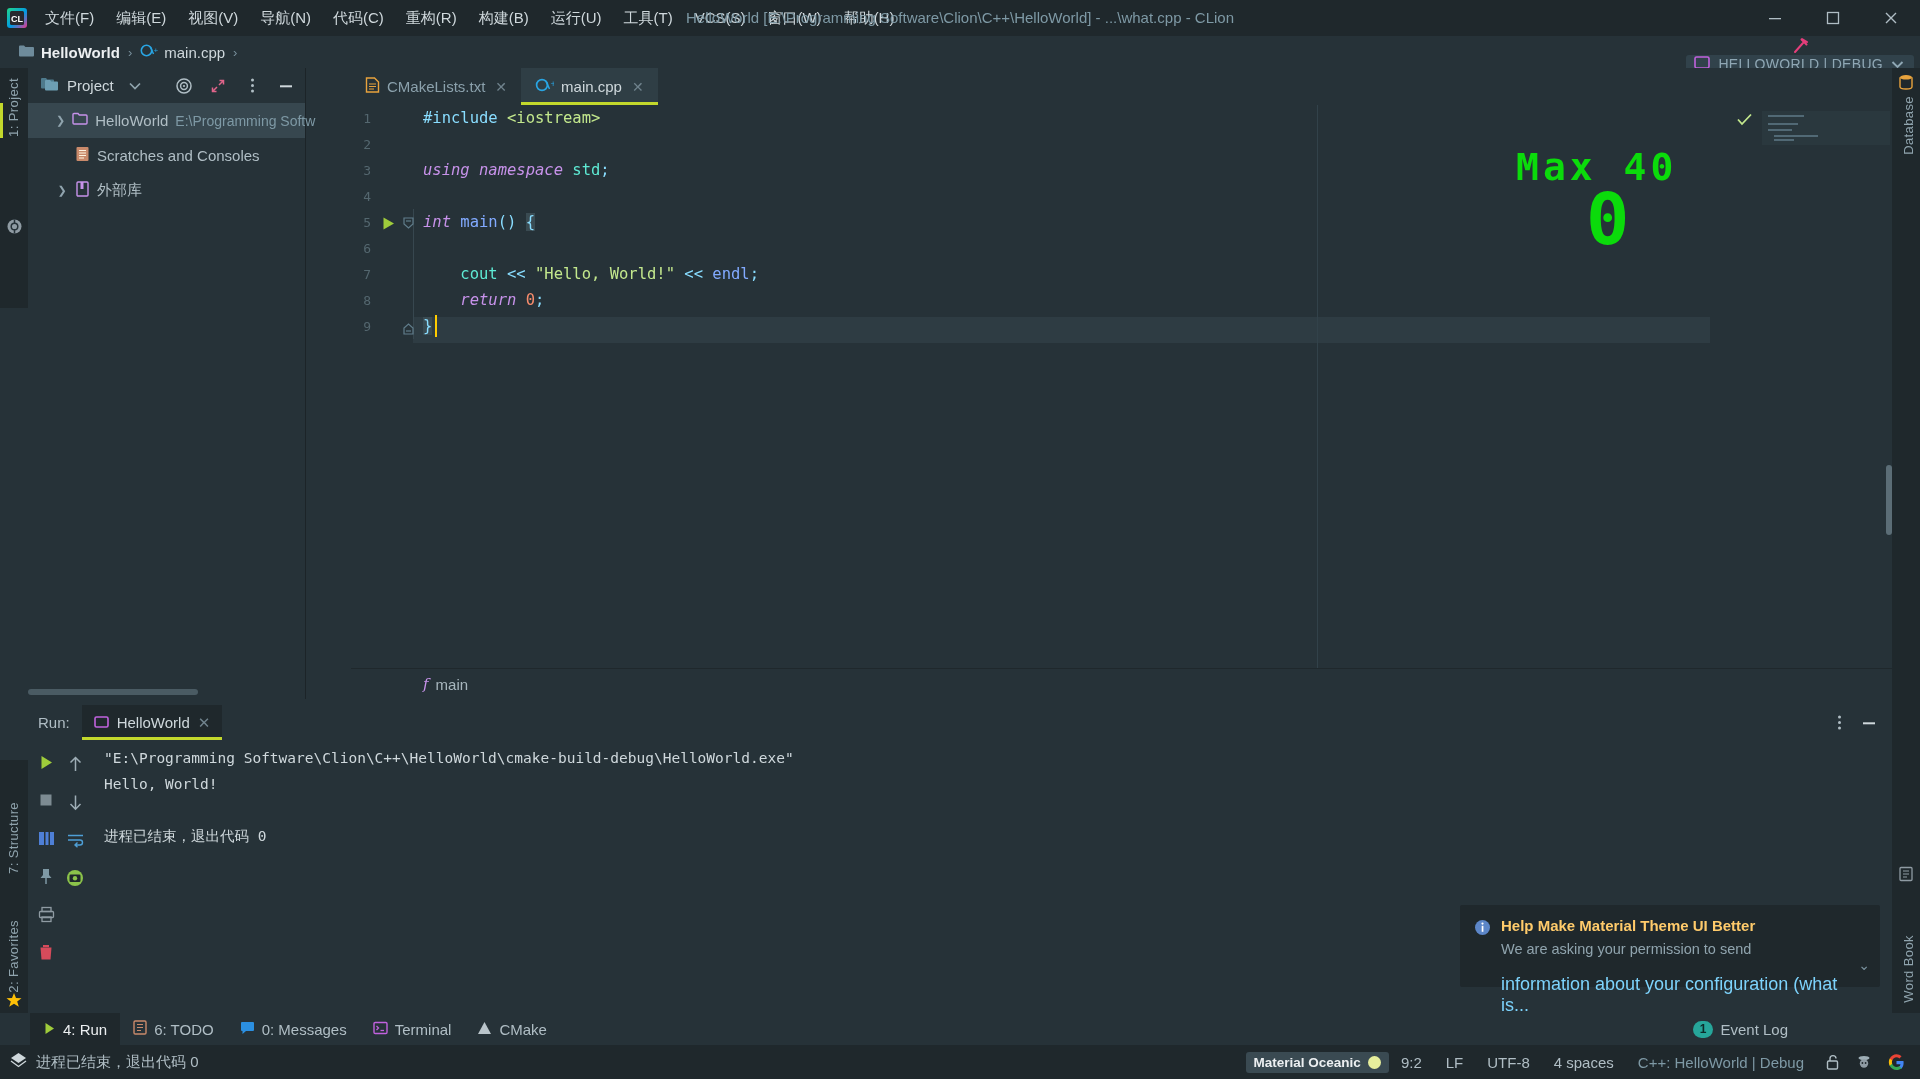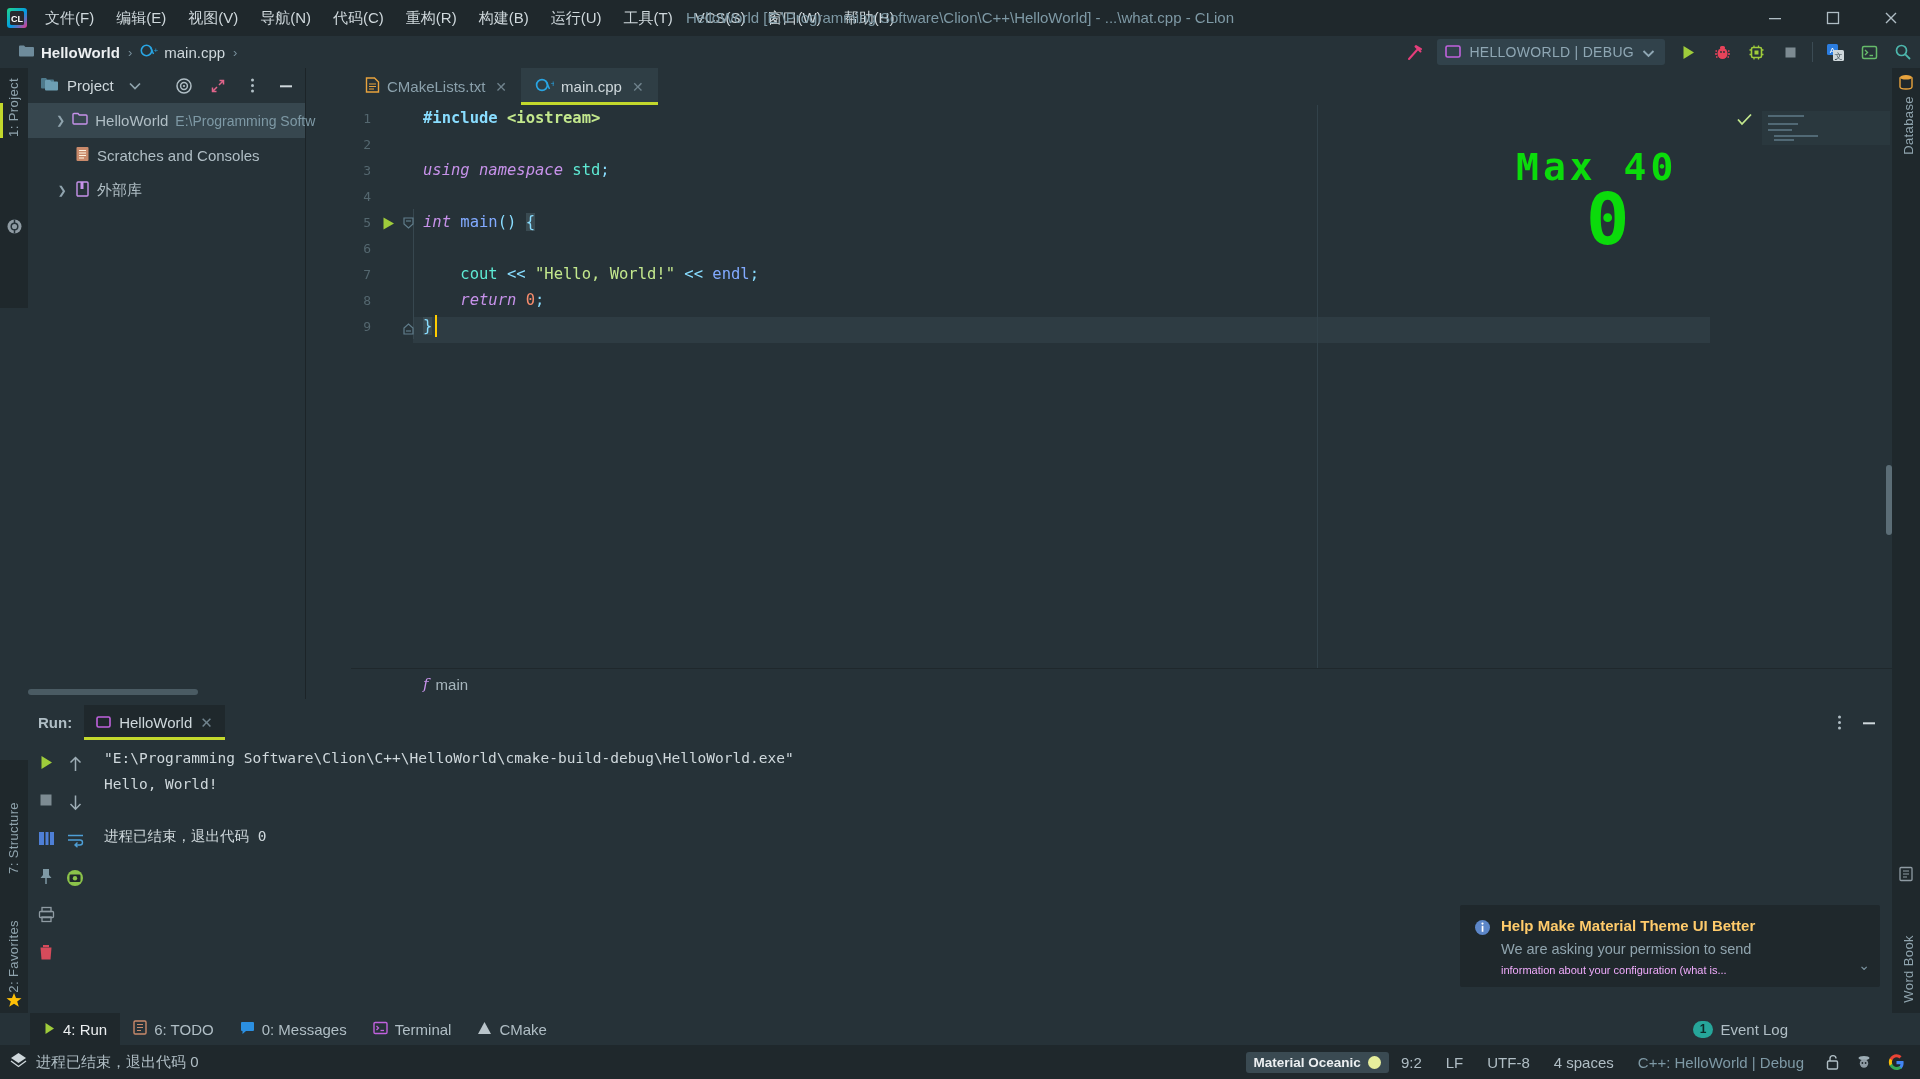--- a/index.html
+++ b/index.html
@@ -32,21 +32,21 @@
   
   #navbar {
     position: absolute; left: 0; top: 36px; width: 1920px; height: 32px;
     background: #263238; display: flex; align-items: center;
   }
   #breadcrumb { display: flex; align-items: center; padding-left: 18px; gap: 6px; }
   .crumb-text { color: #CFD8DC; font-size: 15px; }
   .crumb-bold { font-weight: bold; color: #ECEFF1; }
   .crumb-sep { color: #78909C; font-size: 13px; padding: 0 2px; }
 
-  #toolbar-right { position: absolute; right: 0; top: 0; height: 32px; display: flex; align-items: center; gap: 0; }
+  #toolbar-right { position: absolute; right: 0; top: 0; height: 32px; display: flex; align-items: center; gap: 0; flex-direction: column; }
   .tb-icon { width: 34px; height: 32px; display: flex; align-items: center; justify-content: center; }
   #runconfig {
     display: flex; align-items: center; gap: 8px; height: 26px;
     background: #31424B; border-radius: 3px; padding: 0 10px 0 8px; margin: 0 6px;
   }
   #runconfig .label { color: #8FA7B4; font-size: 14px; letter-spacing: .3px; }
   .tb-sep { width: 1px; height: 20px; background: #3b4b54; margin: 0 5px; }
 
   
   .vstripe {
@@ -156,21 +156,21 @@
   #breadcrumb-bottom .fi { color: #C792EA; font-style: italic; font-family: "DejaVu Serif", serif; }
 
   #editor-vscroll {
     position: absolute; right: 0; top: 360px; width: 6px; height: 70px;
     background: #5b6d76; border-radius: 3px;
   }
 
   
   #run-panel { position: absolute; left: 28px; top: 705px; right: 28px; height: 314px; background: #263238; }
   #run-head { height: 35px; display: flex; align-items: center; position: relative; }
-  #run-head .runlabel { color: #B0BEC5; font-size: 15px; padding: 0 12px 0 10px; font-weight: bold; }
+  #run-head .runlabel { color: #B0BEC5; font-size: 15px; padding: 0 12px 0 10px; }
   #run-tab {
     display: flex; align-items: center; gap: 8px; height: 35px; padding: 0 12px;
     background: #1F282C; font-size: 15px; color: #CFD8DC; position: relative;
   }
   #run-tab::after { content:""; position:absolute; left:0; right:0; bottom:0; height:3px; background:#C3D82C; }
   #run-head .rspacer { flex: 1; }
   .rh-btn { width: 30px; height: 30px; display: flex; align-items: center; justify-content: center; }
 
   #run-toolbar { position: absolute; left: 0; top: 35px; width: 62px; bottom: 0; }
   .rt-col { position: absolute; display: flex; flex-direction: column; align-items: center; gap: 14px; }
@@ -526,21 +526,21 @@
       </div>
       <div class="fold" style="top:218px;">
         <svg width="11" height="12" viewBox="0 0 11 12">
             <path d="M1 11h9V5L5.5 1 1 5z" fill="none" stroke="#607D8B" stroke-width="1.2"></path>
             <path d="M3 8h5" stroke="#607D8B" stroke-width="1.2"></path>
           </svg>
       </div>
     </div>
 
     <div id="code-lines">
-      <div class="cline" style="top:0px;font-weight:bold;"><span class="k-pre">#include</span> <span class="k-inc">&lt;iostream&gt;</span></div>
+      <div class="cline" style="top:0px;"><span class="k-pre">#include</span> <span class="k-inc">&lt;iostream&gt;</span></div>
       <div class="cline" style="top:26px;"></div>
       <div class="cline" style="top:52px;"><span class="k-kw">using</span> <span class="k-kw">namespace</span> <span class="k-id">std</span><span class="k-op">;</span></div>
       <div class="cline" style="top:78px;"></div>
       <div class="cline" style="top:104px;"><span class="k-type">int</span> <span class="k-fn">main</span><span class="k-op">()</span> <span class="k-brace" style="background:#3A4B52;">{</span></div>
       <div class="cline" style="top:130px;"></div>
       <div class="cline" style="top:156px;">    <span class="k-id">cout</span> <span class="k-op">&lt;&lt;</span> <span class="k-str">"Hello, World!"</span> <span class="k-op">&lt;&lt;</span> <span class="k-fn">endl</span><span class="k-op">;</span></div>
       <div class="cline" style="top:182px;">    <span class="k-kw">return</span> <span class="k-num">0</span><span class="k-op">;</span></div>
       <div class="cline" style="top:208px;"><span class="k-brace" style="background:#3A4B52;">}</span></div>
       <div id="caret" style="left:22px;top:210px;"></div>
     </div>
@@ -676,21 +676,21 @@
   <div style="padding-top:2px;">
     <svg width="17" height="17" viewBox="0 0 17 17">
         <circle cx="8.5" cy="8.5" r="7.5" fill="#5C86C8"></circle>
         <rect x="7.7" y="6.8" width="1.7" height="6" fill="#fff"></rect>
         <circle cx="8.5" cy="4.6" r="1.1" fill="#fff"></circle>
       </svg>
   </div>
   <div style="flex:1;">
     <div id="notif-title">Help Make Material Theme UI Better</div>
     <div id="notif-body">We are asking your permission to send</div>
-    <div id="notif-body" style="color:#f0abfc;font-size:11px;line-height:21px;">information about your configuration (what is...</div>
+    <div id="notif-body" style="color:#7dd3fc;font-size:18px;line-height:21px;margin-top:14px;">information about your configuration (what is...</div>
   </div>
   <div id="notif-chevron">⌄</div>
 </div>
 
 <div id="right-stripe">
   <div style="position:absolute;right:6px;top:6px;">
     <svg width="16" height="16" viewBox="0 0 16 16">
         <ellipse cx="8" cy="3.3" rx="6" ry="2.3" fill="#E8A33D"></ellipse>
         <path d="M2 3.3v9.4c0 1.3 2.7 2.3 6 2.3s6-1 6-2.3V3.3" fill="none" stroke="#E8A33D" stroke-width="1.4"></path>
       </svg>

